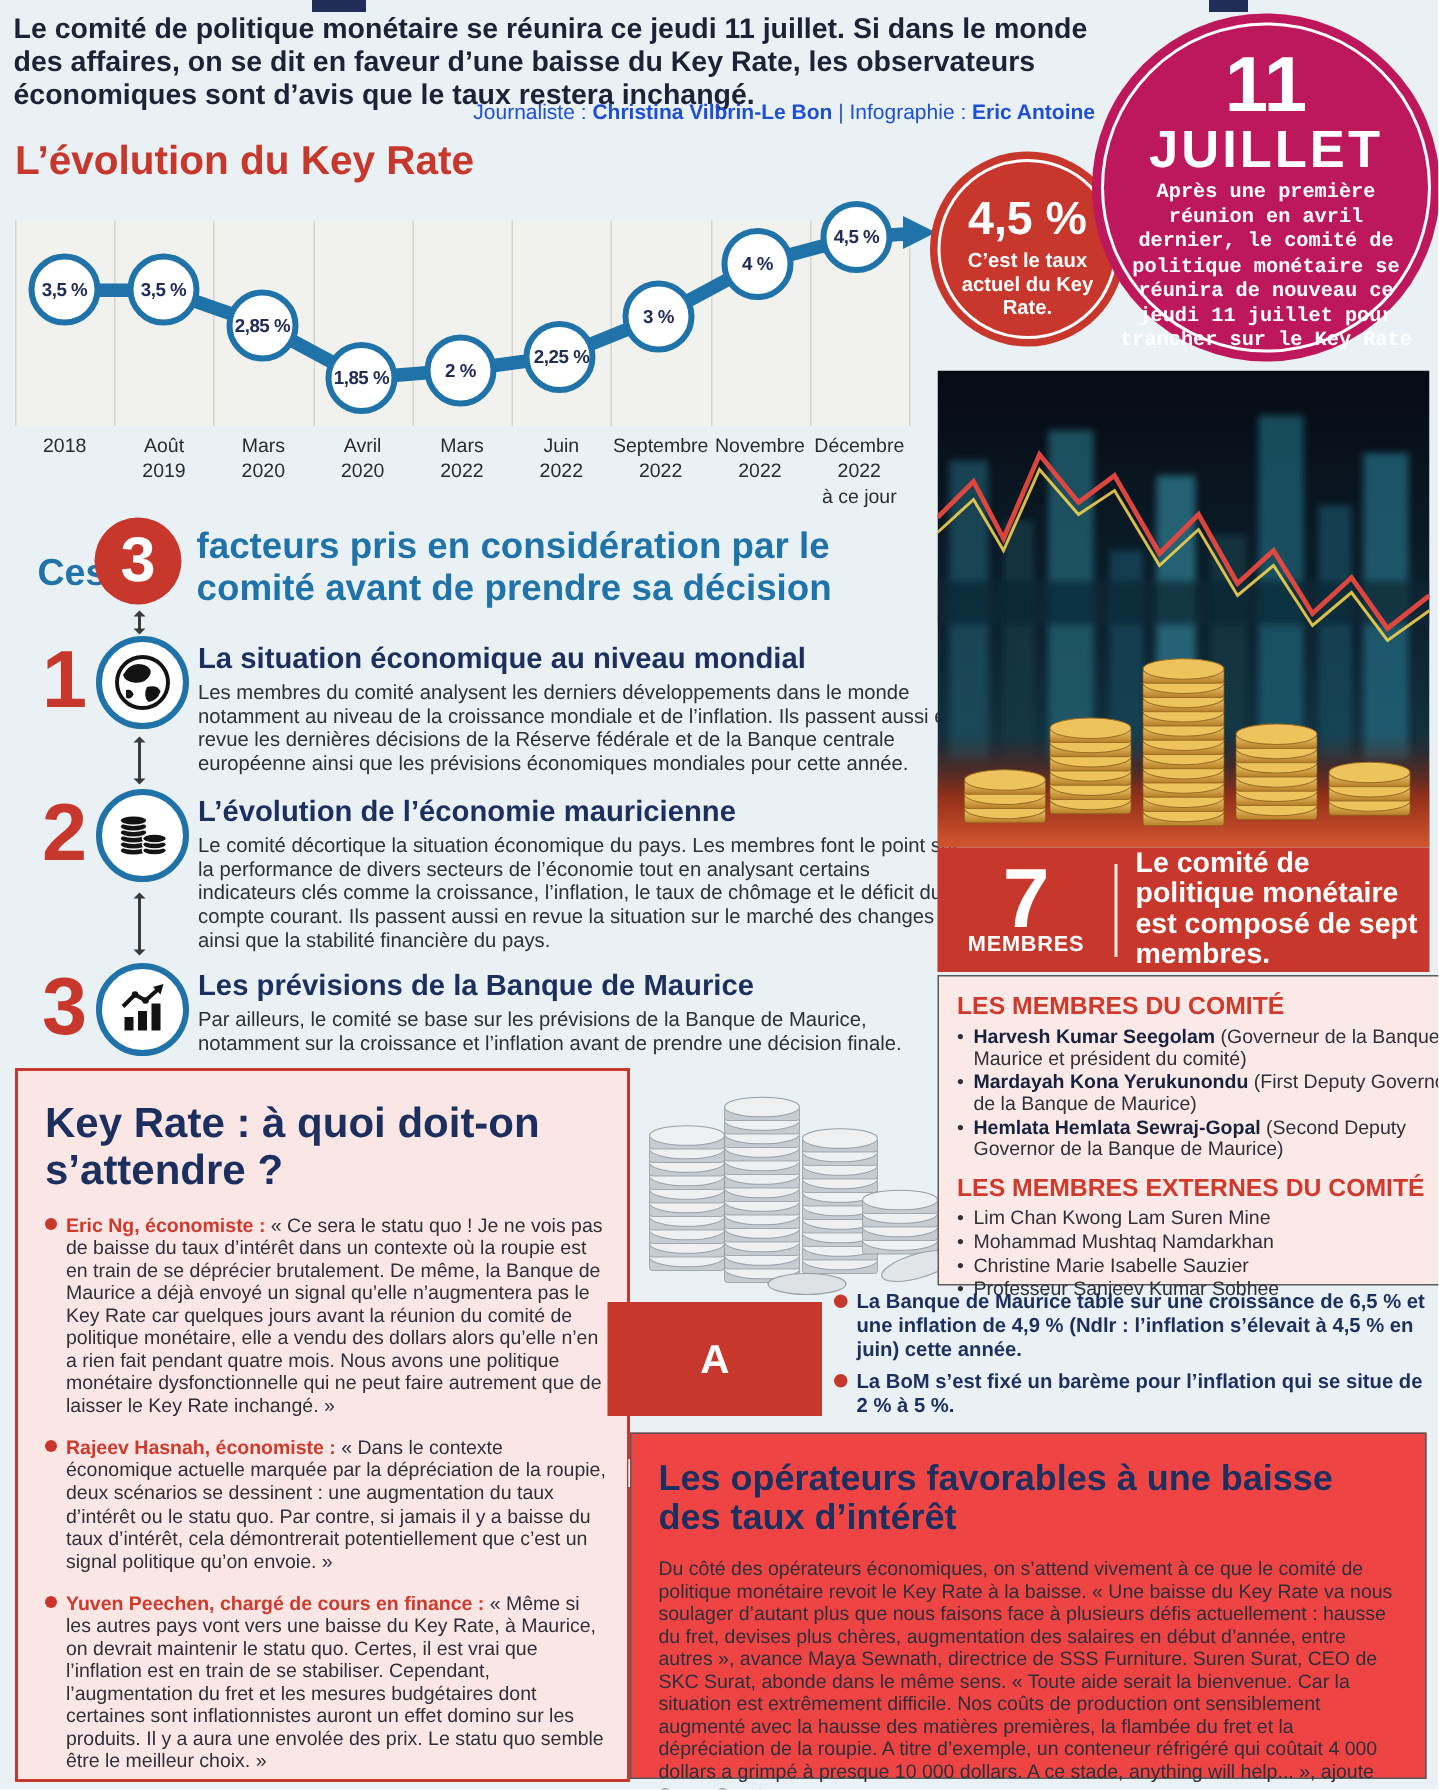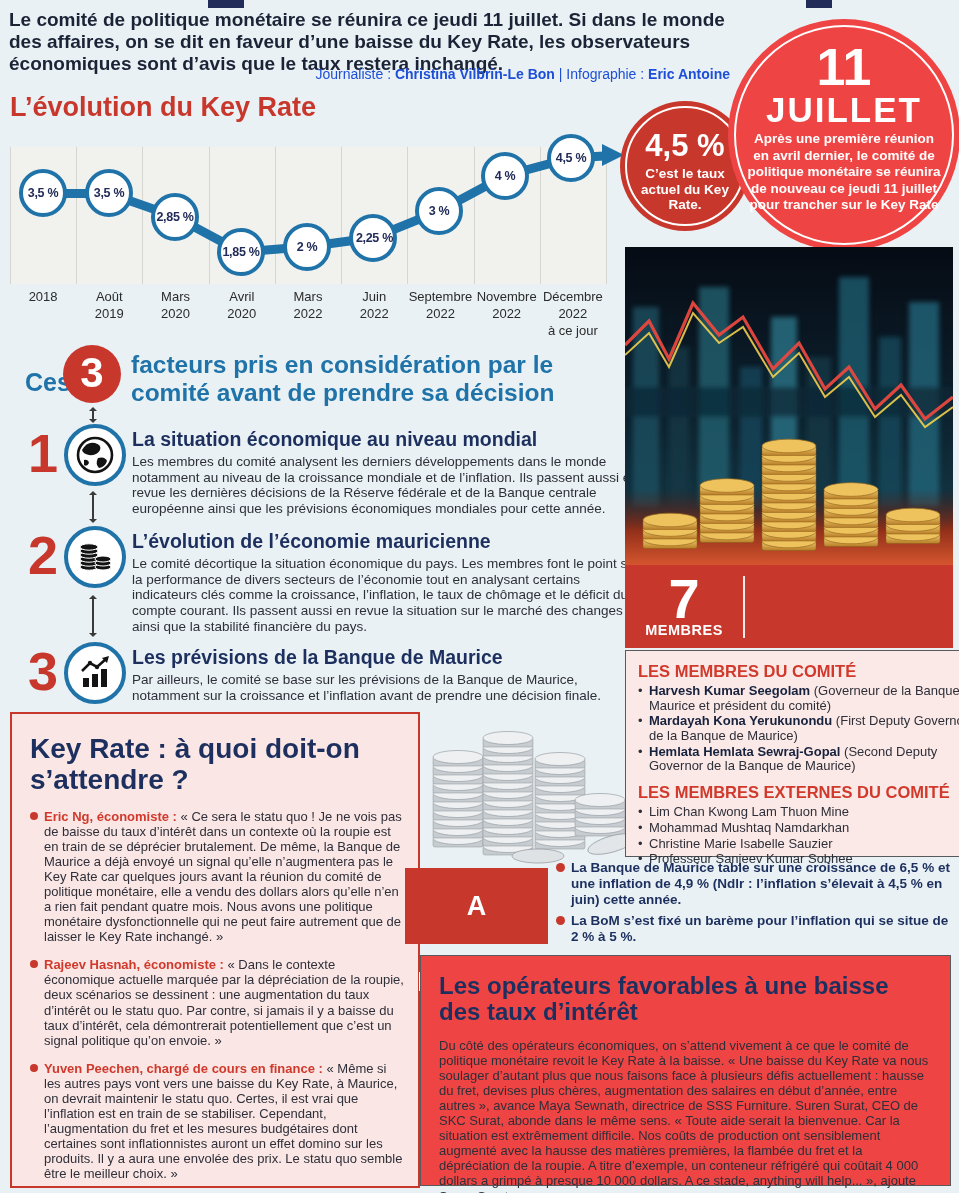--- a/index.html
+++ b/index.html
@@ -19,25 +19,25 @@
              border-radius:50%;background:#fff;text-align:center;line-height:40px;font-weight:bold;
              font-size:12.5px;color:#222c58;letter-spacing:-0.3px;}
   .kr-xlabels{position:absolute;left:10px;top:289px;width:596px;display:flex;}
   .kr-xlabel{flex:1;text-align:center;font-size:13px;color:#2b2b2b;line-height:1.3;}
   .circle{position:absolute;border-radius:50%;text-align:center;}
   .circle::before{content:'';position:absolute;border:2px solid #fff;border-radius:50%;}
   .rate-circle{left:620px;top:101px;width:130px;height:130px;background:#c8372c;color:#fff;}
   .rate-circle::before{inset:5px;}
   .rate-big{font-size:31px;font-weight:bold;margin-top:27px;}
   .rate-cap{font-size:13.5px;font-weight:bold;width:106px;margin:2px auto 0;line-height:1.15;}
-  .july-circle{left:728px;top:19px;width:232px;height:232px;background:#ef4444;color:#fff;}
+  .july-circle{left:728px;top:9px;width:232px;height:232px;background:#be185d;color:#fff;}
   .july-circle::before{inset:6px;}
   .july-day{font-size:52px;font-weight:bold;line-height:.95;margin-top:24px;}
   .july-month{font-size:35px;font-weight:bold;letter-spacing:2px;line-height:1;}
-  .july-text{font-size:13.5px;font-weight:bold;width:196px;margin:4px auto 0;line-height:1.22;}
+  .july-text{font-size:13.5px;font-weight:bold;width:196px;margin:4px auto 0;line-height:1.22;font-family:Liberation Mono, monospace;}
   .factors-lead{position:absolute;left:25px;top:368px;font-size:25px;font-weight:bold;color:#1f73a8;}
   .count-circle{position:absolute;left:63px;top:345px;width:58px;height:58px;border-radius:50%;
                 background:#c8372c;color:#fff;font-size:42px;font-weight:bold;text-align:center;line-height:56px;}
   .factors-heading{position:absolute;left:131px;top:351px;width:490px;font-size:24.5px;
                    font-weight:bold;color:#1f73a8;line-height:1.13;}
   .connector{position:absolute;left:92px;width:2px;background:#3a3a3a;}
   .connector::before,.connector::after{content:'';position:absolute;left:-3px;border:4px solid transparent;}
   .connector::before{top:-6px;border-bottom-color:#3a3a3a;}
   .connector::after{bottom:-6px;border-top-color:#3a3a3a;}
   .factor{position:absolute;left:0;width:660px;}
@@ -366,32 +366,33 @@
         <use href="#gcoin" x="288" y="276"></use>
       </g>
   </svg>
 
   <div class="banner">
     <div class="banner-count">
       <div class="banner-7">7</div>
       <div class="banner-membres">MEMBRES</div>
     </div>
     <div class="banner-div"></div>
+    <div class="banner-text">Le comité de politique monétaire est composé de sept membres.</div>
   </div>
 
   <div class="members-box">
     <div class="members-title">LES MEMBRES DU COMITÉ</div>
     <div>
         <div class="mitem"><span class="mb">•</span><b>Harvesh Kumar Seegolam</b><span> (Governeur de la Banque de Maurice et président du comité)</span></div>
         <div class="mitem"><span class="mb">•</span><b>Mardayah Kona Yerukunondu</b><span> (First Deputy Governor de la Banque de Maurice)</span></div>
         <div class="mitem"><span class="mb">•</span><b>Hemlata Hemlata Sewraj-Gopal</b><span> (Second Deputy Governor de la Banque de Maurice)</span></div>
       </div>
     <div class="members-title ext">LES MEMBRES EXTERNES DU COMITÉ</div>
     <div>
-        <div class="mitem"><span class="mb">•</span><span>Lim Chan Kwong Lam Thuon Mine</span></div>
+        <div class="mitem"><span class="mb">•</span><span>Lim Chan Kwong Lam Suren Mine</span></div>
         <div class="mitem"><span class="mb">•</span><span>Mohammad Mushtaq Namdarkhan</span></div>
         <div class="mitem"><span class="mb">•</span><span>Christine Marie Isabelle Sauzier</span></div>
         <div class="mitem"><span class="mb">•</span><span>Professeur Sanjeev Kumar Sobhee</span></div>
       </div>
   </div>
 
   <div class="retenir-box">A RETENIR</div>
   <div class="retenir-bullets">
       <div class="rbullet"><span class="qdot"></span><span>La Banque de Maurice table sur une croissance de 6,5 % et une inflation de 4,9 % (Ndlr : l’inflation s’élevait à 4,5 % en juin) cette année.</span></div>
       <div class="rbullet"><span class="qdot"></span><span>La BoM s’est fixé un barème pour l’inflation qui se situe de 2 % à 5 %.</span></div>

